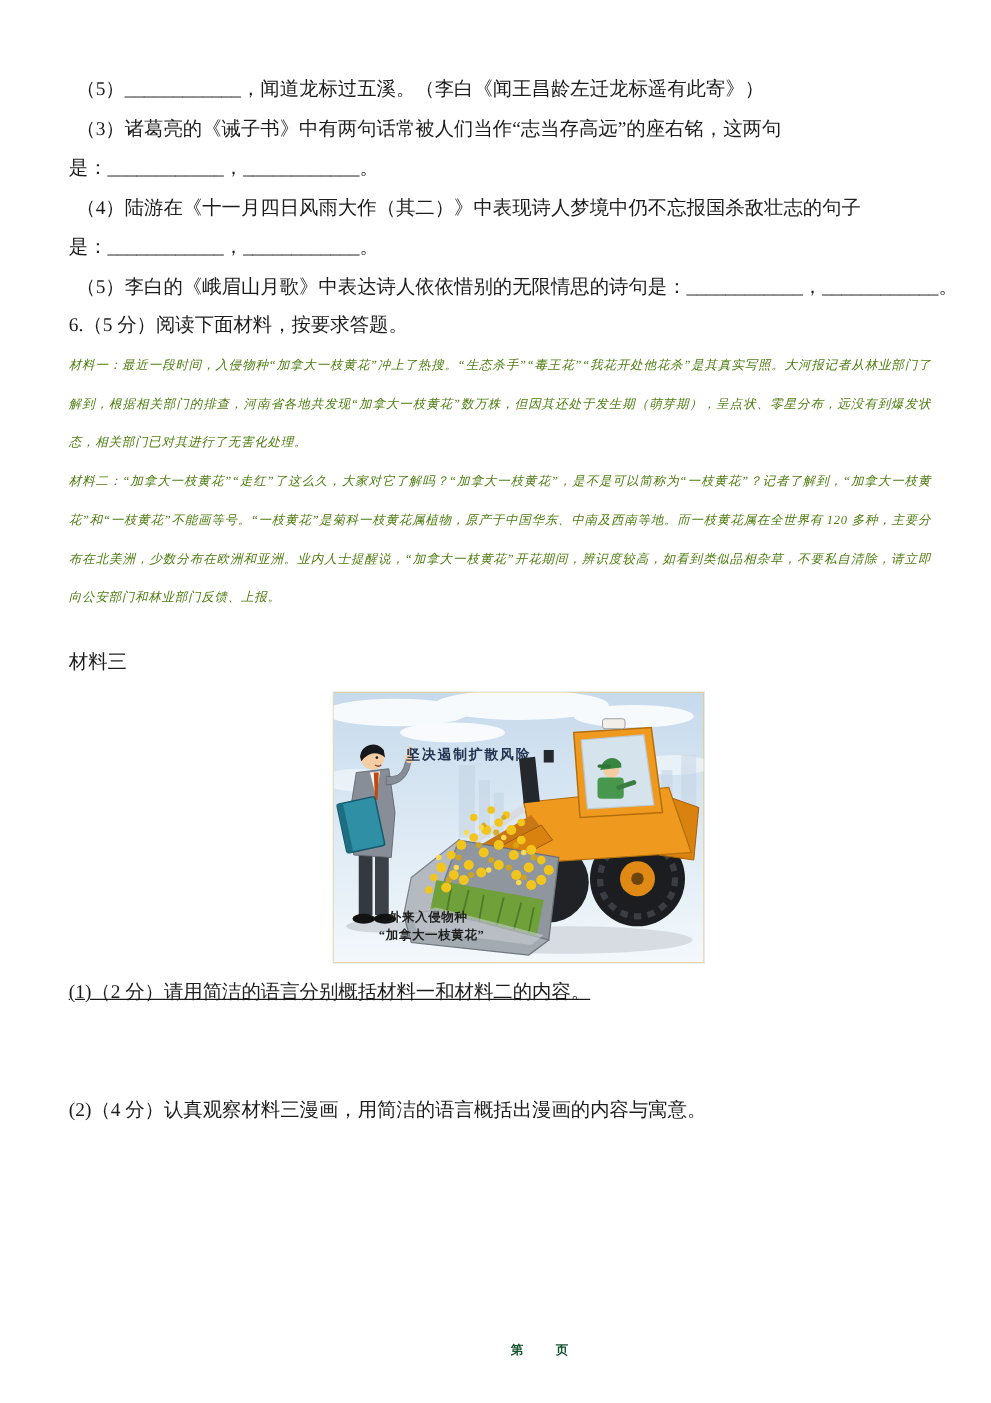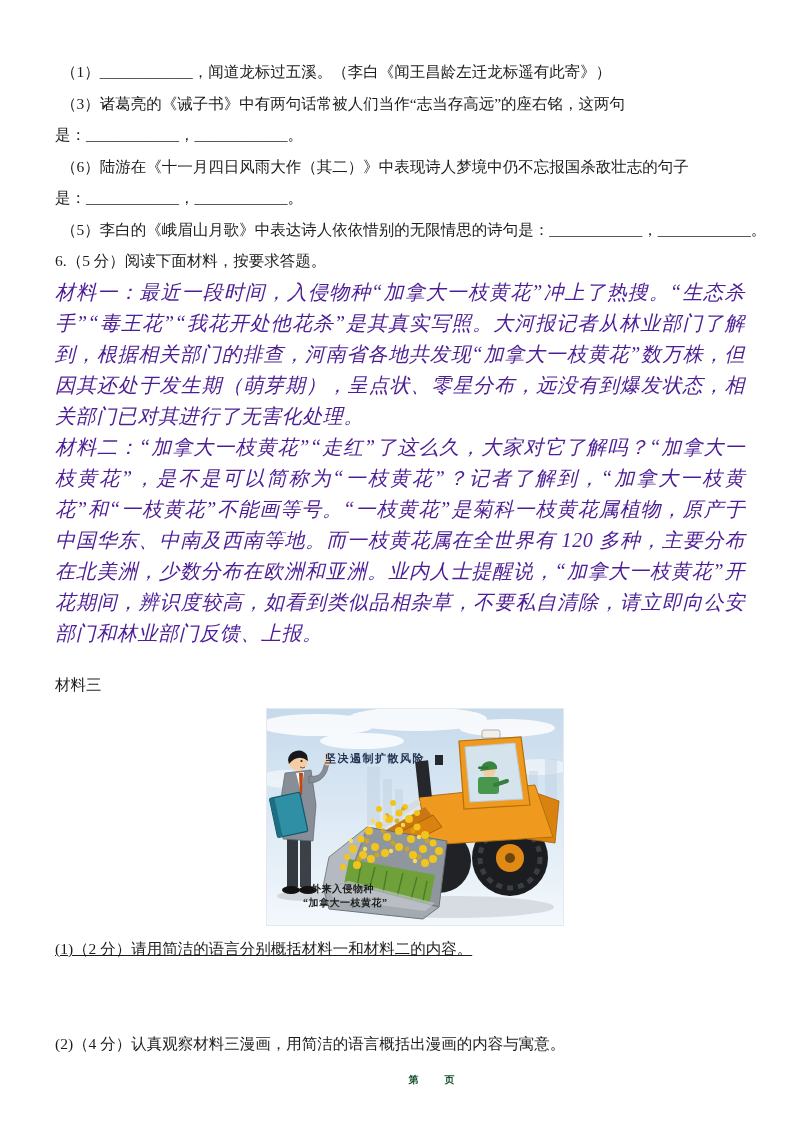--- a/index.html
+++ b/index.html
@@ -5,22 +5,22 @@
   html,body{margin:0;padding:0;}
   body{
     width:793px;height:1122px;position:relative;overflow:hidden;
     background:#ffffff;color:#1c1c1c;
     font-family:"Liberation Serif","DejaVu Serif",serif;
   }
   .doc{position:absolute;left:55px;top:56px;width:690px;}
   .line{font-size:15.5px;line-height:31.5px;white-space:nowrap;}
   .ind{padding-left:6px;}
   .mat{
-    font-size:20px;line-height:31px;text-align:justify;margin:0;
-    font-style:italic;letter-spacing:0.6px;color:#4c1d95;
+    font-size:10px;line-height:31px;text-align:justify;margin:0;
+    font-style:italic;letter-spacing:0.6px;color:#4d7c0f;
   }
   .mat3{margin-top:20px;}
   figure.cartoon{
     width:296px;height:216px;margin:9px 0 8px 212px;padding:0;
     background:#eab308;box-shadow:0 0 0 1px #e4e9ee;
   }
   figure.cartoon svg{display:block;width:296px;height:216px;}
   .subq{margin-top:4px;text-decoration:underline;}
   .subq2{margin-top:63px;}
   .footer{
@@ -29,24 +29,24 @@
   }
   .footer .gap{display:inline-block;width:26px;}
   .slogan-text{font-size:11px;font-weight:bold;fill:#233450;letter-spacing:1.5px;}
   .caption-text{font-size:10px;font-weight:bold;fill:#1f1f1f;letter-spacing:0.5px;}
 </style>
 </head>
 <body>
 
 <div class="doc">
 
-  <div class="line ind">（1）____________，闻道龙标过五溪。（李白《闻王昌龄左迁龙标遥有此寄》）</div>
+  <div class="line ind">（5）____________，闻道龙标过五溪。（李白《闻王昌龄左迁龙标遥有此寄》）</div>
   <div class="line ind">（3）诸葛亮的《诫子书》中有两句话常被人们当作“志当存高远”的座右铭，这两句</div>
   <div class="line">是：____________，____________。</div>
-  <div class="line ind">（6）陆游在《十一月四日风雨大作（其二）》中表现诗人梦境中仍不忘报国杀敌壮志的句子</div>
+  <div class="line ind">（4）陆游在《十一月四日风雨大作（其二）》中表现诗人梦境中仍不忘报国杀敌壮志的句子</div>
   <div class="line">是：____________，____________。</div>
   <div class="line ind">（5）李白的《峨眉山月歌》中表达诗人依依惜别的无限情思的诗句是：____________，____________。</div>
 
   <div class="line">6.（5 分）阅读下面材料，按要求答题。</div>
   <p class="mat">材料一：最近一段时间，入侵物种“加拿大一枝黄花”冲上了热搜。“生态杀手”“毒王花”“我花开处他花杀”是其真实写照。大河报记者从林业部门了解到，根据相关部门的排查，河南省各地共发现“加拿大一枝黄花”数万株，但因其还处于发生期（萌芽期），呈点状、零星分布，远没有到爆发状态，相关部门已对其进行了无害化处理。</p>
   <p class="mat">材料二：“加拿大一枝黄花”“走红”了这么久，大家对它了解吗？“加拿大一枝黄花”，是不是可以简称为“一枝黄花”？记者了解到，“加拿大一枝黄花”和“一枝黄花”不能画等号。“一枝黄花”是菊科一枝黄花属植物，原产于中国华东、中南及西南等地。而一枝黄花属在全世界有 120 多种，主要分布在北美洲，少数分布在欧洲和亚洲。业内人士提醒说，“加拿大一枝黄花”开花期间，辨识度较高，如看到类似品相杂草，不要私自清除，请立即向公安部门和林业部门反馈、上报。</p>
   <div class="line mat3">材料三</div>
 
   <figure class="cartoon">
     <svg viewBox="0 0 296 216" xmlns="http://www.w3.org/2000/svg">

